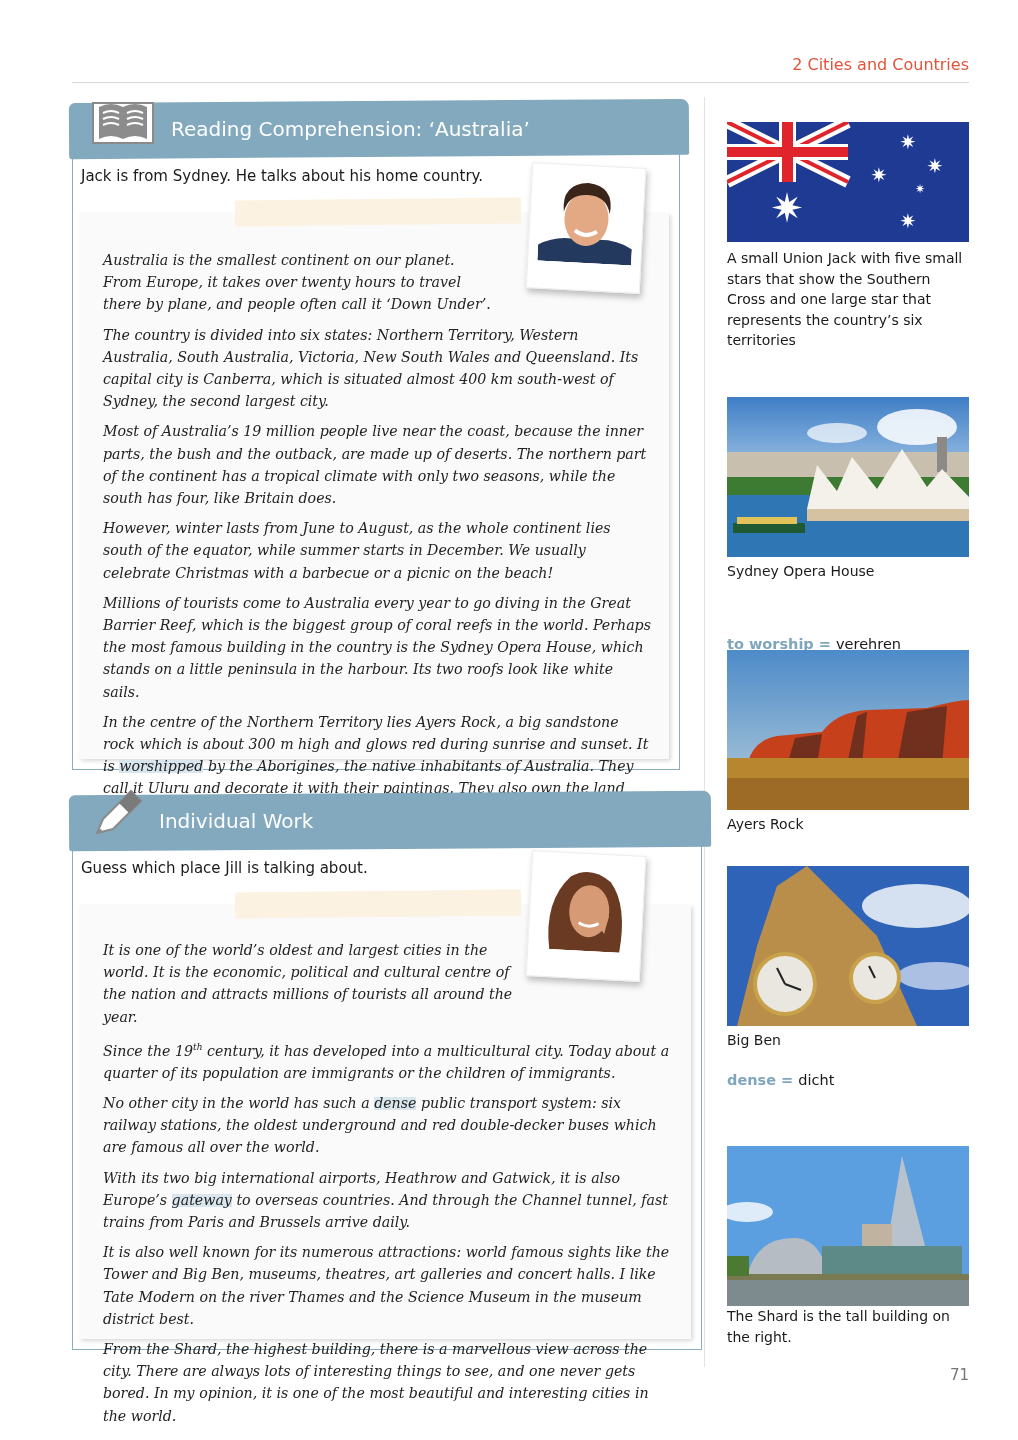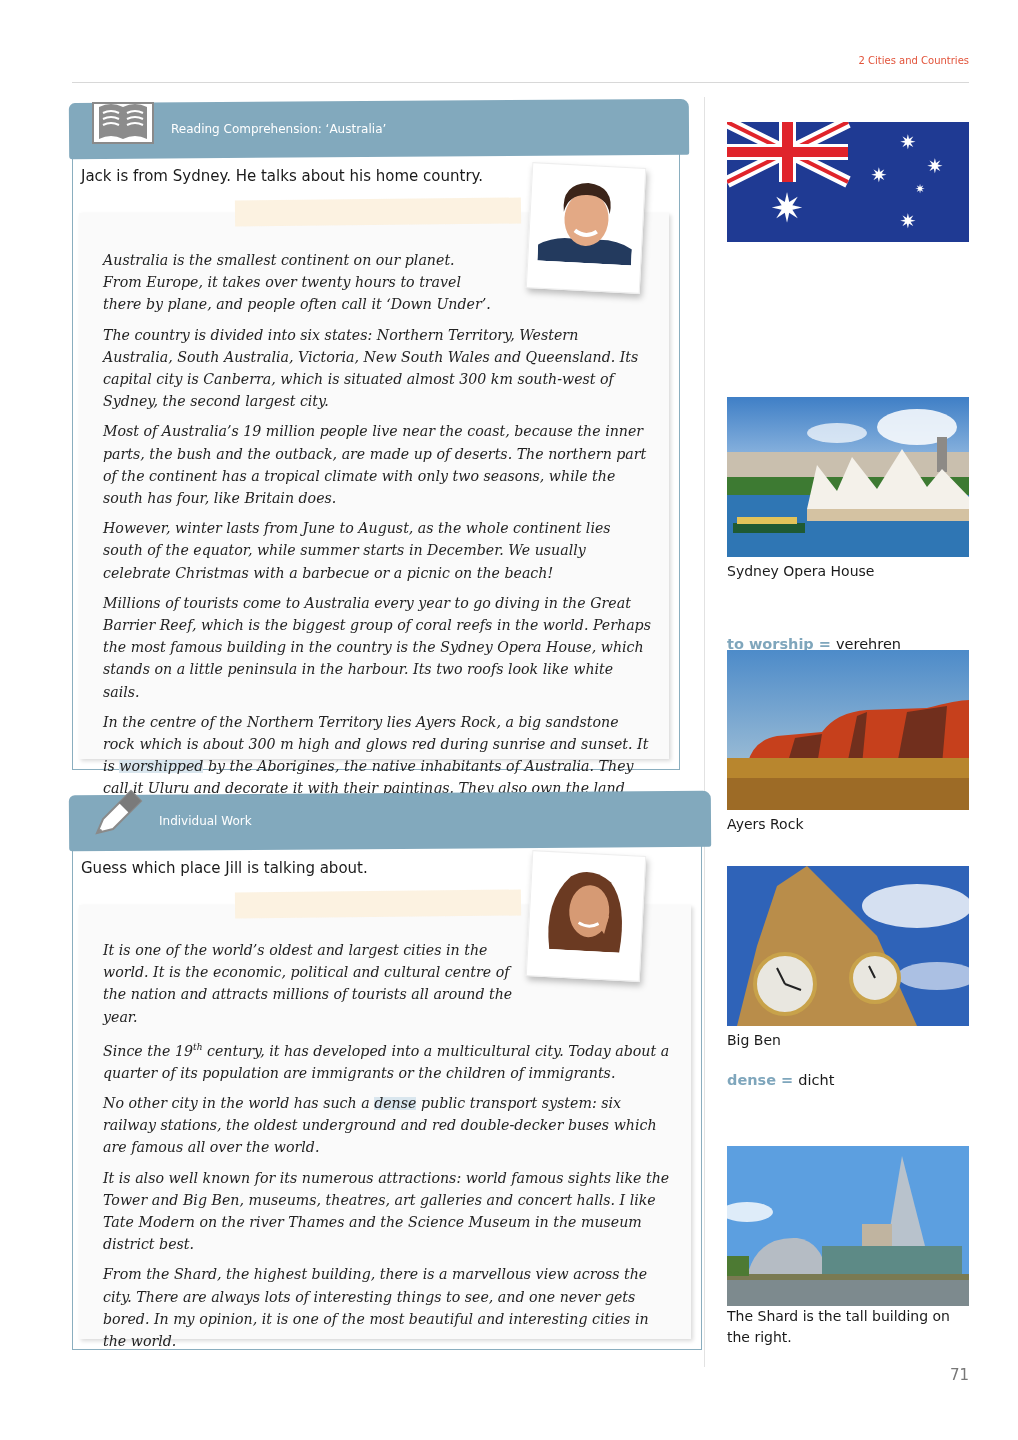--- a/index.html
+++ b/index.html
@@ -1,23 +1,23 @@
 <!DOCTYPE html>
 <html><head>
 <meta charset="utf-8">
 <style>
   html, body { margin: 0; padding: 0; background: #ffffff; }
   body { width: 1018px; height: 1440px; position: relative; font-family: "DejaVu Sans", sans-serif; color: #1a1a1a; overflow: hidden; }
-  .header-title { position: absolute; right: 49px; top: 55px; font-size: 10px; color: #e2533a; }
+  .header-title { position: absolute; right: 49px; top: 55px; font-size: 16px; color: #e2533a; }
   .header-rule { position: absolute; left: 72px; right: 49px; top: 82px; height: 1px; background: #d8d8d8; }
   .col-divider { position: absolute; left: 704px; top: 97px; width: 1px; height: 1270px; background: #e2e2e2; }
 
   .section { position: absolute; left: 72px; width: 606px; border: 1px solid #8aaebf; background: #fff; }
   .section .band { position: absolute; left: -4px; right: -10px; top: -26px; height: 56px; background: #82a9bd; border-radius: 6px 8px 2px 3px; transform: rotate(-0.4deg); }
-  .section .band-title { position: absolute; top: 0; height: 72px; line-height: 56px; color: #fff; font-size: 12px; font-family: "DejaVu Sans", sans-serif; }
+  .section .band-title { position: absolute; top: 0; height: 72px; line-height: 56px; color: #fff; font-size: 20px; font-family: "DejaVu Sans", sans-serif; }
   .section .icon { position: absolute; left: 18px; top: -28px; width: 64px; height: 48px; }
   .section .intro { position: absolute; left: 8px; top: 40px; font-size: 15px; color: #1a1a1a; }
   .section .tape { position: absolute; left: 162px; top: 72px; width: 286px; height: 26px; background: #fbf0dc; opacity: .85; transform: rotate(-0.6deg); }
   .section .inner { position: absolute; left: 6px; right: 10px; background: #fafafa; box-shadow: 2px 2px 4px rgba(0,0,0,0.15); }
   .section .body { position: absolute; left: 22px; right: 20px; font-family: "DejaVu Serif", serif; font-style: italic; font-size: 14.2px; line-height: 22.2px; color: #222; }
   .section .body p { margin: 8px; }
   .hl { background: linear-gradient(180deg, transparent 15%, #d9e6ee 15%, #d9e6ee 95%, transparent 95%); }
   .polaroid { position: absolute; width: 112px; height: 124px; background: #fff; box-shadow: 2px 4px 6px rgba(0,0,0,0.25); border: 1px solid #eee; }
   .polaroid .photo { position: absolute; left: 9px; top: 9px; right: 9px; height: 88px; overflow: hidden; background: #fff; }
 
@@ -53,21 +53,21 @@
         <rect width="94" height="88" fill="#fff"></rect>
         <path d="M0 88 L0 72 Q20 60 47 66 Q74 60 94 72 L94 88 Z" fill="#233a5e"></path>
         <ellipse cx="47" cy="44" rx="22" ry="27" fill="#e3a985"></ellipse>
         <path d="M24 38 Q20 10 47 8 Q74 10 70 38 Q66 20 47 20 Q28 20 24 38 Z" fill="#3b2419"></path>
         <path d="M36 56 Q47 64 58 56" stroke="#fff" stroke-width="4" fill="none"></path>
       </svg>
     </div>
   </div>
   <div class="body" style="top:114px;">
     <p style="padding-right:160px;">Australia is the smallest continent on our planet. From Europe, it takes over twenty hours to travel there by plane, and people often call it ‘Down Under’.</p>
-    <p>The country is divided into six states: Northern Territory, Western Australia, South Australia, Victoria, New South Wales and Queensland. Its capital city is Canberra, which is situated almost 300 km south-west of Sydney, the second largest city.</p>
+    <p>The country is divided into six states: Northern Territory, Western Australia, South Australia, Victoria, New South Wales and Queensland. Its capital city is Canberra, which is situated almost 400 km south-west of Sydney, the second largest city.</p>
     <p>Most of Australia’s 19 million people live near the coast, because the inner parts, the bush and the outback, are made up of deserts. The northern part of the continent has a tropical climate with only two seasons, while the south has four, like Britain does.</p>
     <p>However, winter lasts from June to August, as the whole continent lies south of the equator, while summer starts in December. We usually celebrate Christmas with a barbecue or a picnic on the beach!</p>
     <p>Millions of tourists come to Australia every year to go diving in the Great Barrier Reef, which is the biggest group of coral reefs in the world. Perhaps the most famous building in the country is the Sydney Opera House, which stands on a little peninsula in the harbour. Its two roofs look like white sails.</p>
     <p><span>In the centre of the Northern Territory lies Ayers Rock, a big sandstone rock which is about 300 m high and glows red during sunrise and sunset. It is</span> <span class="hl">worshipped</span><span> by the Aborigines, the native inhabitants of Australia. They call it Uluru and decorate it with their paintings. They also own the land around Ayers Rock, which is a national park.</span></p>
   </div>
 </div>
 
 <div class="section" style="top:818px; height:530px;padding-left:22px;">
   <div class="band"></div>
   <svg class="icon" viewBox="0 0 64 48" style="left:16px; top:-30px;">
@@ -87,20 +87,21 @@
         <ellipse cx="50" cy="48" rx="20" ry="26" fill="#d69a74"></ellipse>
         <path d="M40 60 Q50 66 60 60" stroke="#fff" stroke-width="3" fill="none"></path>
         <path d="M60 62 L66 50 L70 52 L66 70 Z" fill="#d69a74"></path>
       </svg>
     </div>
   </div>
   <div class="body" style="top:112px;">
     <p style="padding-right:150px;">It is one of the world’s oldest and largest cities in the world. It is the economic, political and cultural centre of the nation and attracts millions of tourists all around the year.</p>
     <p><span>Since the 19</span><sup style="font-size:9px;text-align:center;">th</sup><span> century, it has developed into a multicultural city. Today about a quarter of its population are immigrants or the children of immigrants.</span></p>
     <p><span>No other city in the world has such a </span><span class="hl">dense</span><span> public transport system: six railway stations, the oldest underground and red double-decker buses which are famous all over the world.</span></p>
+    <p><span>With its two big international airports, Heathrow and Gatwick, it is also Europe’s </span><span class="hl">gateway</span><span> to overseas countries. And through the Channel tunnel, fast trains from Paris and Brussels arrive daily.</span></p>
     <p>It is also well known for its numerous attractions: world famous sights like the Tower and Big Ben, museums, theatres, art galleries and concert halls. I like Tate Modern on the river Thames and the Science Museum in the museum district best.</p>
     <p>From the Shard, the highest building, there is a marvellous view across the city. There are always lots of interesting things to see, and one never gets bored. In my opinion, it is one of the most beautiful and interesting cities in the world.</p>
   </div>
 </div>
 
 <div class="side" style="top:122px;">
   <div class="pic">
     <svg width="242" height="120" viewBox="0 0 242 120">
       <rect width="242" height="120" fill="#1f3a93"></rect>
       <g>
@@ -114,20 +115,21 @@
       <g fill="#fff" font-size="20" font-family="DejaVu Sans, sans-serif" text-anchor="middle">
         <text x="60" y="100" font-size="40">✷</text>
         <text x="181" y="27">✷</text>
         <text x="208" y="51">✷</text>
         <text x="152" y="60">✷</text>
         <text x="193" y="71" font-size="12">✷</text>
         <text x="181" y="106">✷</text>
       </g>
     </svg>
   </div>
+  <div class="caption" style="margin-top:6px;">A small Union Jack with five small stars that show the Southern Cross and one large star that represents the country’s six territories</div>
 </div>
 
 <div class="side" style="top:397px;">
   <div class="pic" style="height:160px;">
     <svg width="242" height="160" viewBox="0 0 242 160">
       <defs>
           <linearGradient id="sky1" x1="0" y1="0" x2="0" y2="1">
             <stop offset="0" stop-color="#3f7fc6"></stop>
             <stop offset="1" stop-color="#bcd6ee"></stop>
           </linearGradient>

